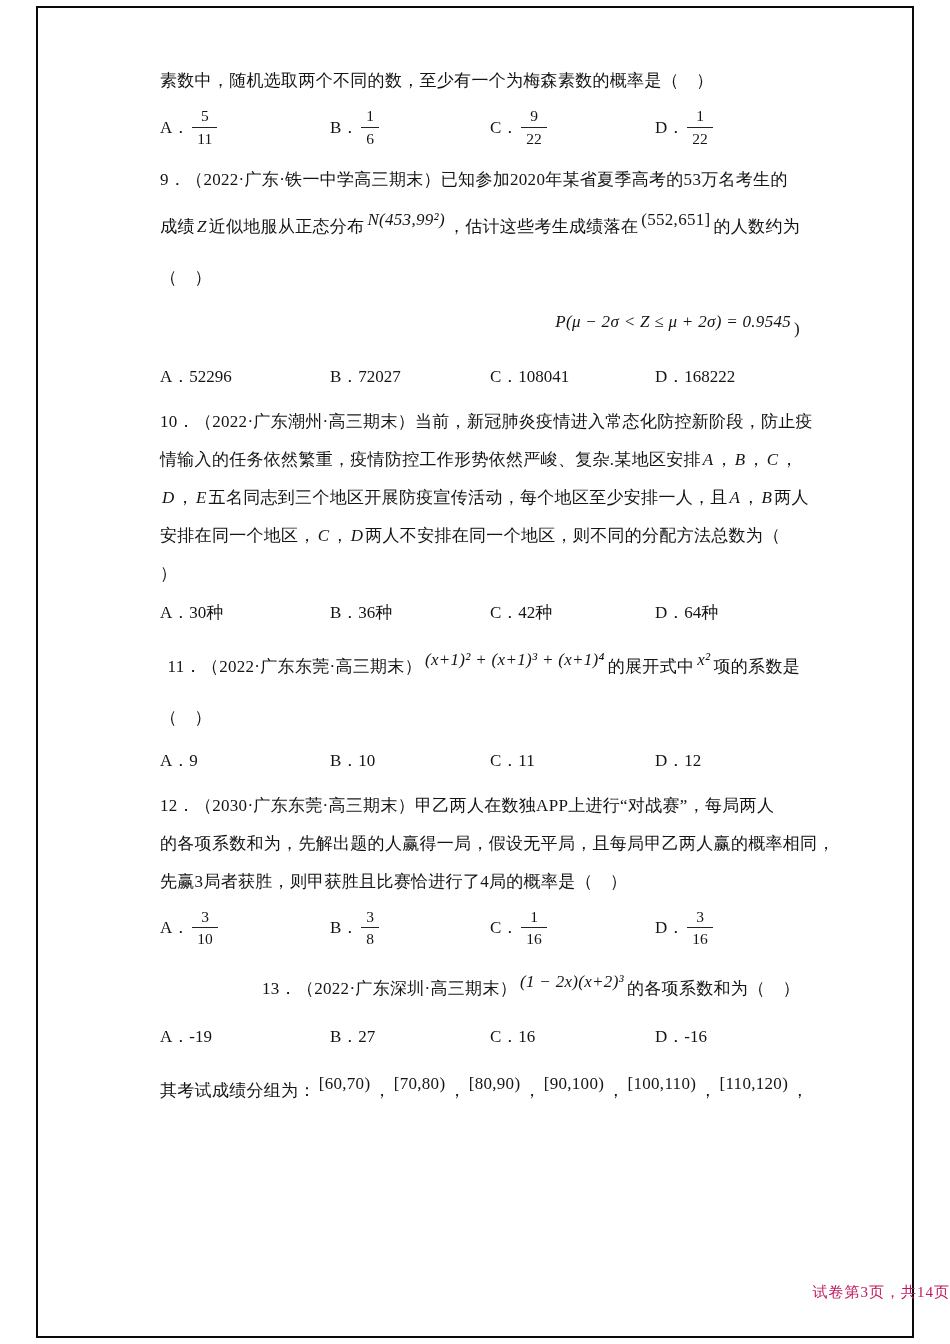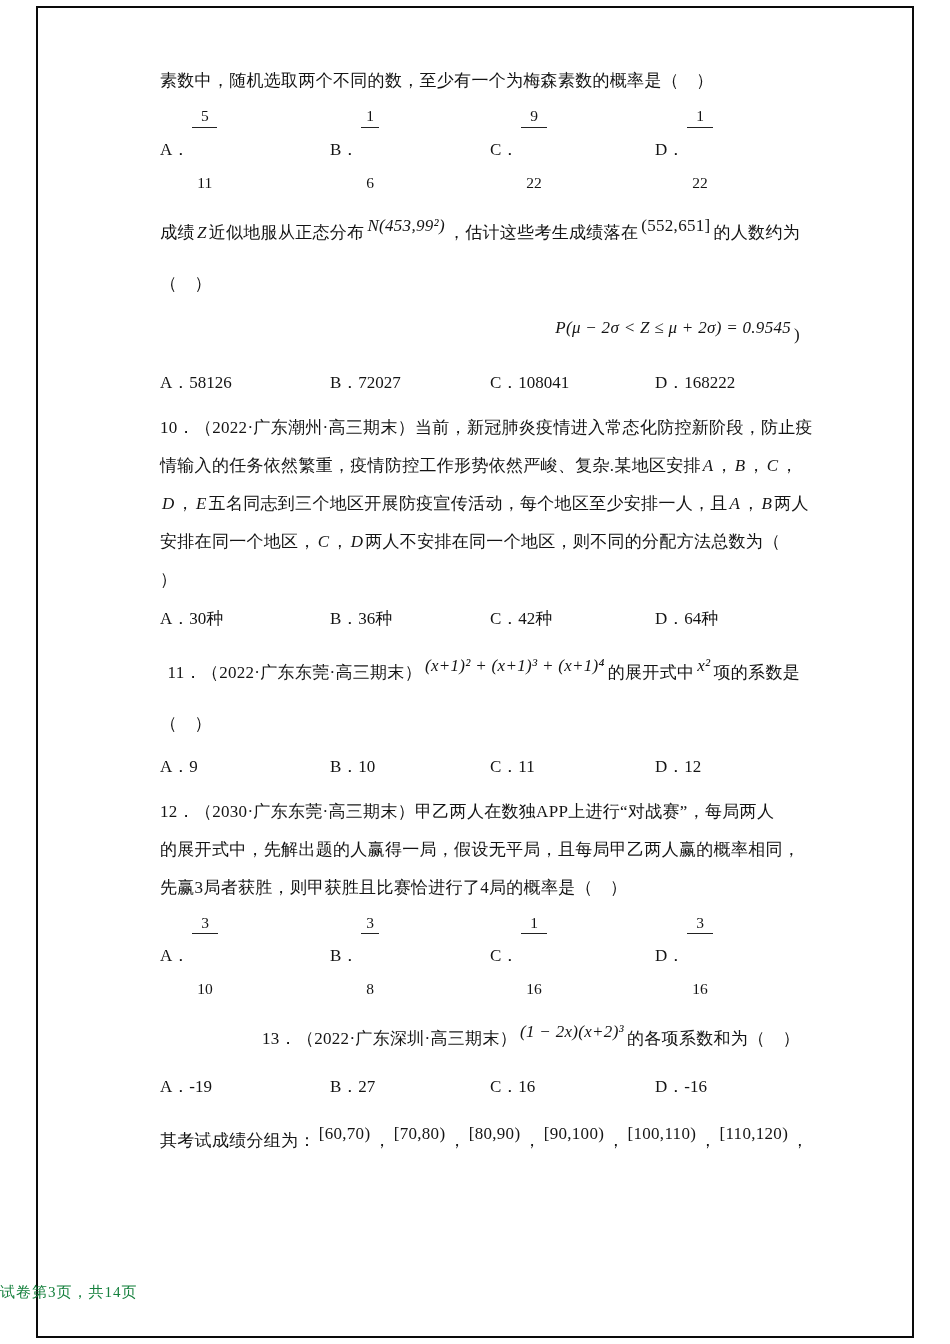--- a/index.html
+++ b/index.html
@@ -27,24 +27,24 @@
   .opts-frac .opt { display: flex; align-items: center; }
   .seg-c { }
   .seg-i { font-style: italic; padding: 0 2px; font-family: "Liberation Serif", serif; }
   .seg-e { font-style: italic; position: relative; top: -7px; padding: 0 3px; font-family: "Liberation Serif", serif; }
   .seg-r { position: relative; top: -7px; padding: 0 3px; font-family: "Liberation Serif", serif; }
   .frac {
     display: inline-block; vertical-align: middle; text-align: center;
     line-height: 1.15; font-size: 15.5px; margin: 0 3px 0 3px;
   }
   .frac .num { display: block; padding: 0 5px 2px; border-bottom: 1.4px solid #222; }
-  .frac .den { display: block; padding: 2px 5px 0; margin-top: 44px; }
+  .frac .den { display: block; padding: 2px 5px 0; }
   .footer {
     position: absolute; left: 0; right: 0; bottom: 42px;
-    text-align: left; font-size: 15px; color: #15803d; letter-spacing: 1px;
+    text-align: right; font-size: 15px; color: #be185d; letter-spacing: 1px;
   }
 </style>
 </head>
 <body>
 
 <div class="page">
   <div class="page-border"></div>
 
   <div class="content">
 
@@ -76,25 +76,26 @@
             <span class="seg-c">D．</span>
             <span class="frac">
               <span class="num">1</span>
               <span class="den">22</span>
             </span>
           </span>
       </div>
     </section>
 
     <section class="question">
+      <div class="line">9．（2022·广东·铁一中学高三期末）已知参加2020年某省夏季高考的53万名考生的</div>
       <div class="line line-eq"><span class="seg-c">成绩</span><span class="seg-i">Z</span><span class="seg-c">近似地服从正态分布</span><span class="seg-e">N(453,99²)</span><span class="seg-c">，估计这些考生成绩落在</span><span class="seg-r">(552,651]</span><span class="seg-c">的人数约为</span></div>
       <div class="line line-paren">（　）</div>
       <div class="line line-eq"><span class="seg-e">P(μ − 2σ &lt; Z ≤ μ + 2σ) = 0.9545</span><span class="seg-c">)</span></div>
       <div class="opts">
-        <span class="opt">A．58126</span>
+        <span class="opt">A．52296</span>
         <span class="opt">B．72027</span>
         <span class="opt">C．108041</span>
         <span class="opt">D．168222</span>
       </div>
     </section>
 
     <section class="question">
       <div class="line">10．（2022·广东潮州·高三期末）当前，新冠肺炎疫情进入常态化防控新阶段，防止疫</div>
       <div class="line"><span class="seg-c">情输入的任务依然繁重，疫情防控工作形势依然严峻、复杂.某地区安排</span><span class="seg-i">A</span><span class="seg-c">，</span><span class="seg-i">B</span><span class="seg-c">，</span><span class="seg-i">C</span><span class="seg-c">，</span></div>
       <div class="line"><span class="seg-i">D</span><span class="seg-c">，</span><span class="seg-i">E</span><span class="seg-c">五名同志到三个地区开展防疫宣传活动，每个地区至少安排一人，且</span><span class="seg-i">A</span><span class="seg-c">，</span><span class="seg-i">B</span><span class="seg-c">两人</span></div>
@@ -114,21 +115,21 @@
       <div class="opts">
         <span class="opt">A．9</span>
         <span class="opt">B．10</span>
         <span class="opt">C．11</span>
         <span class="opt">D．12</span>
       </div>
     </section>
 
     <section class="question">
       <div class="line">12．（2030·广东东莞·高三期末）甲乙两人在数独APP上进行“对战赛”，每局两人</div>
-      <div class="line">的展开式中，先解出题的人赢得一局，假设无平局，且每局甲乙两人赢的概率相同，</div>
+      <div class="line">的各项系数和为，先解出题的人赢得一局，假设无平局，且每局甲乙两人赢的概率相同，</div>
       <div class="line">先赢3局者获胜，则甲获胜且比赛恰进行了4局的概率是（　）</div>
       <div class="opts opts-frac">
         <span class="opt">
             <span class="seg-c">A．</span>
             <span class="frac">
               <span class="num">3</span>
               <span class="den">10</span>
             </span>
           </span>
         <span class="opt">

